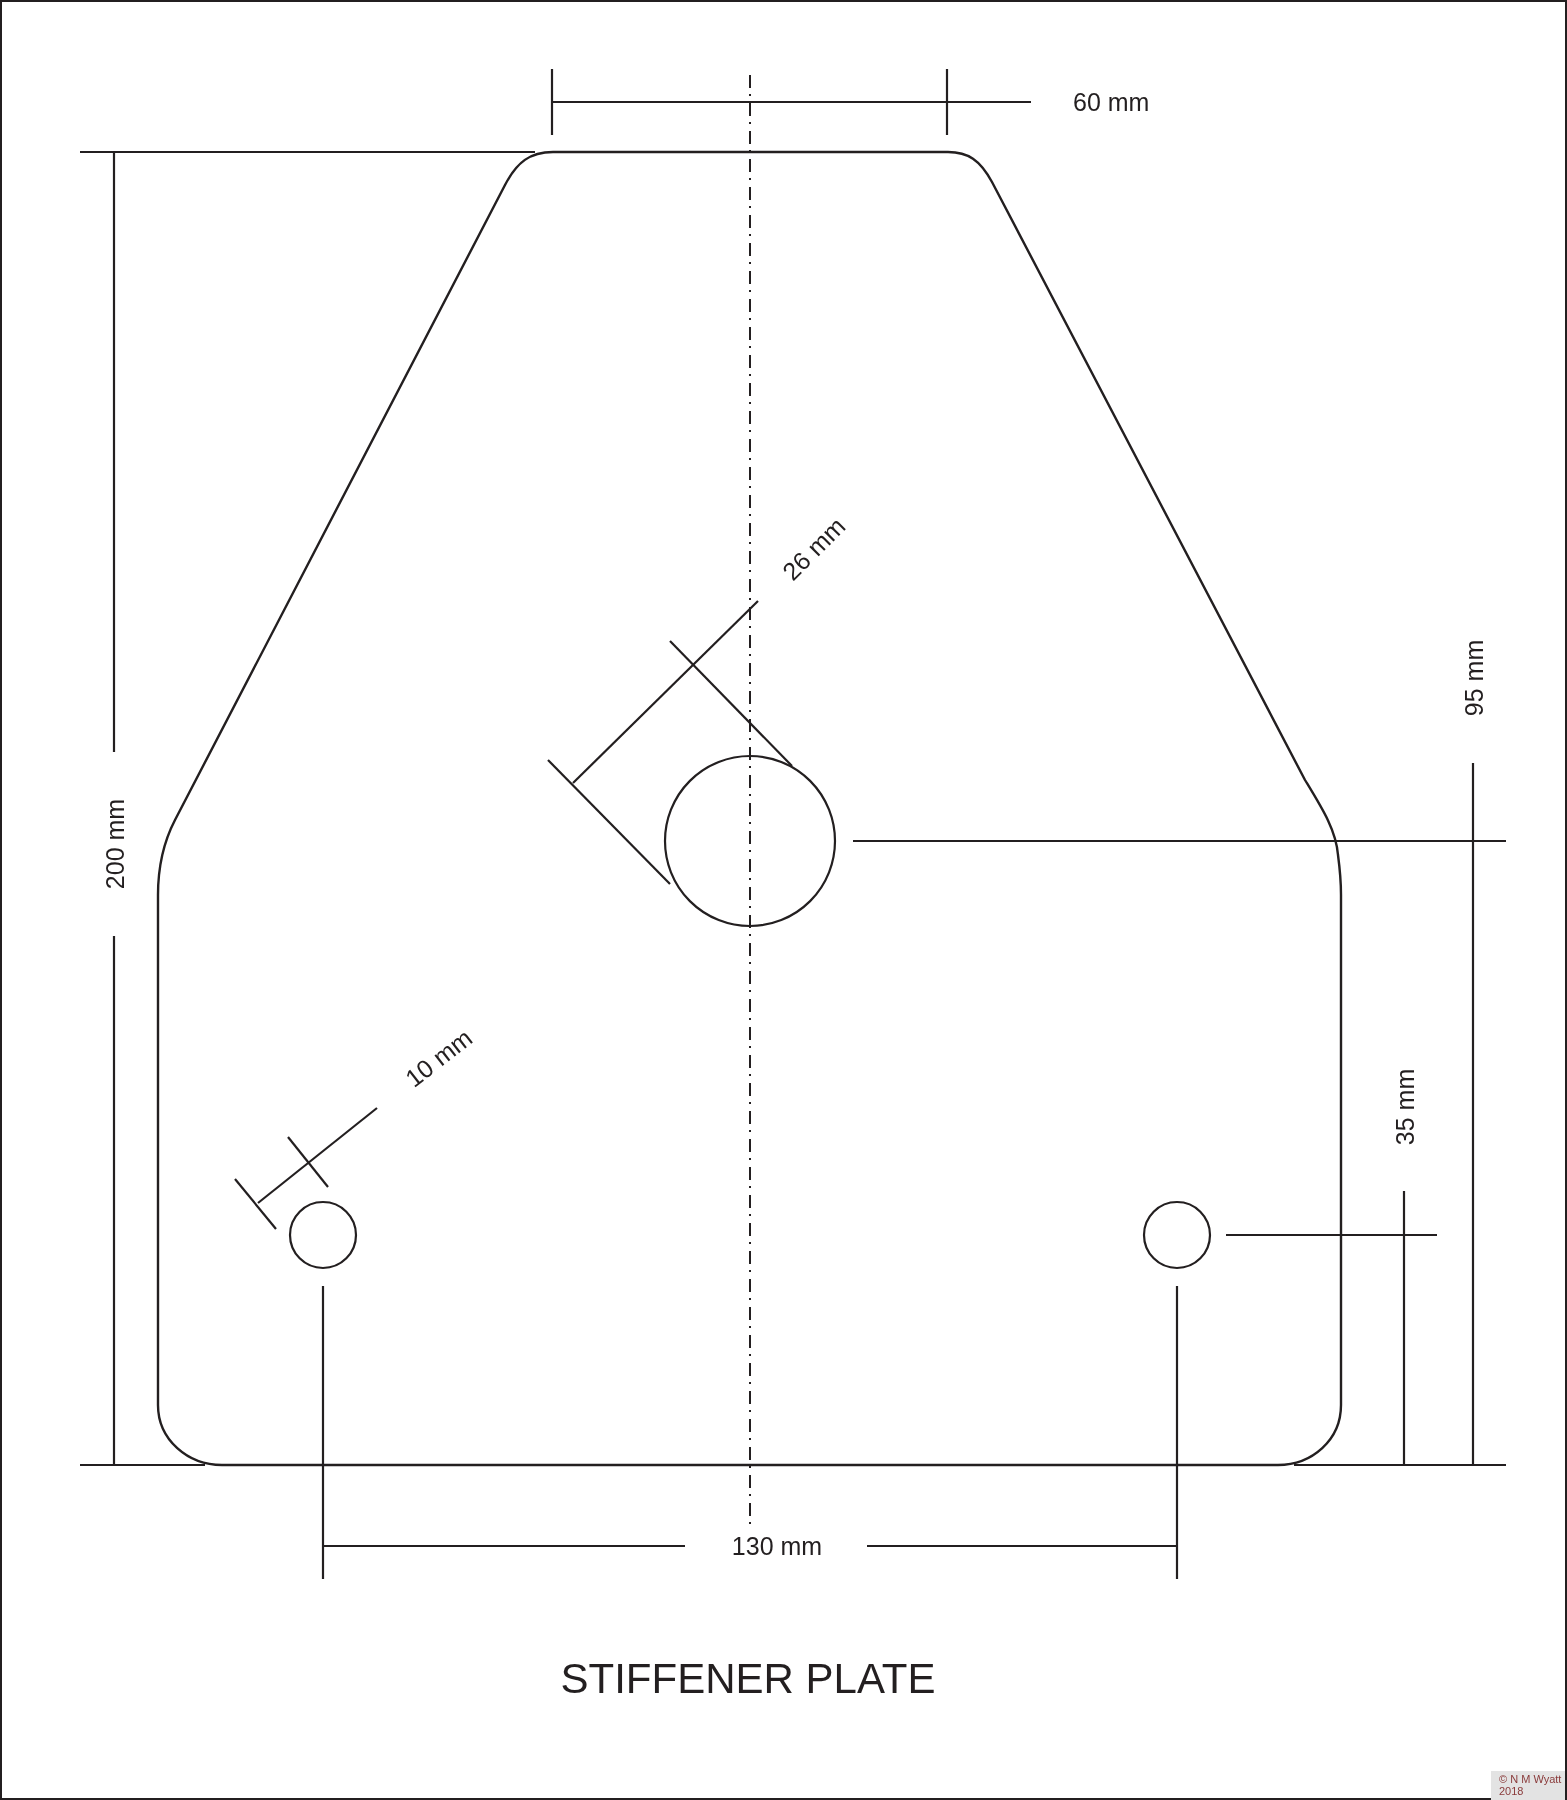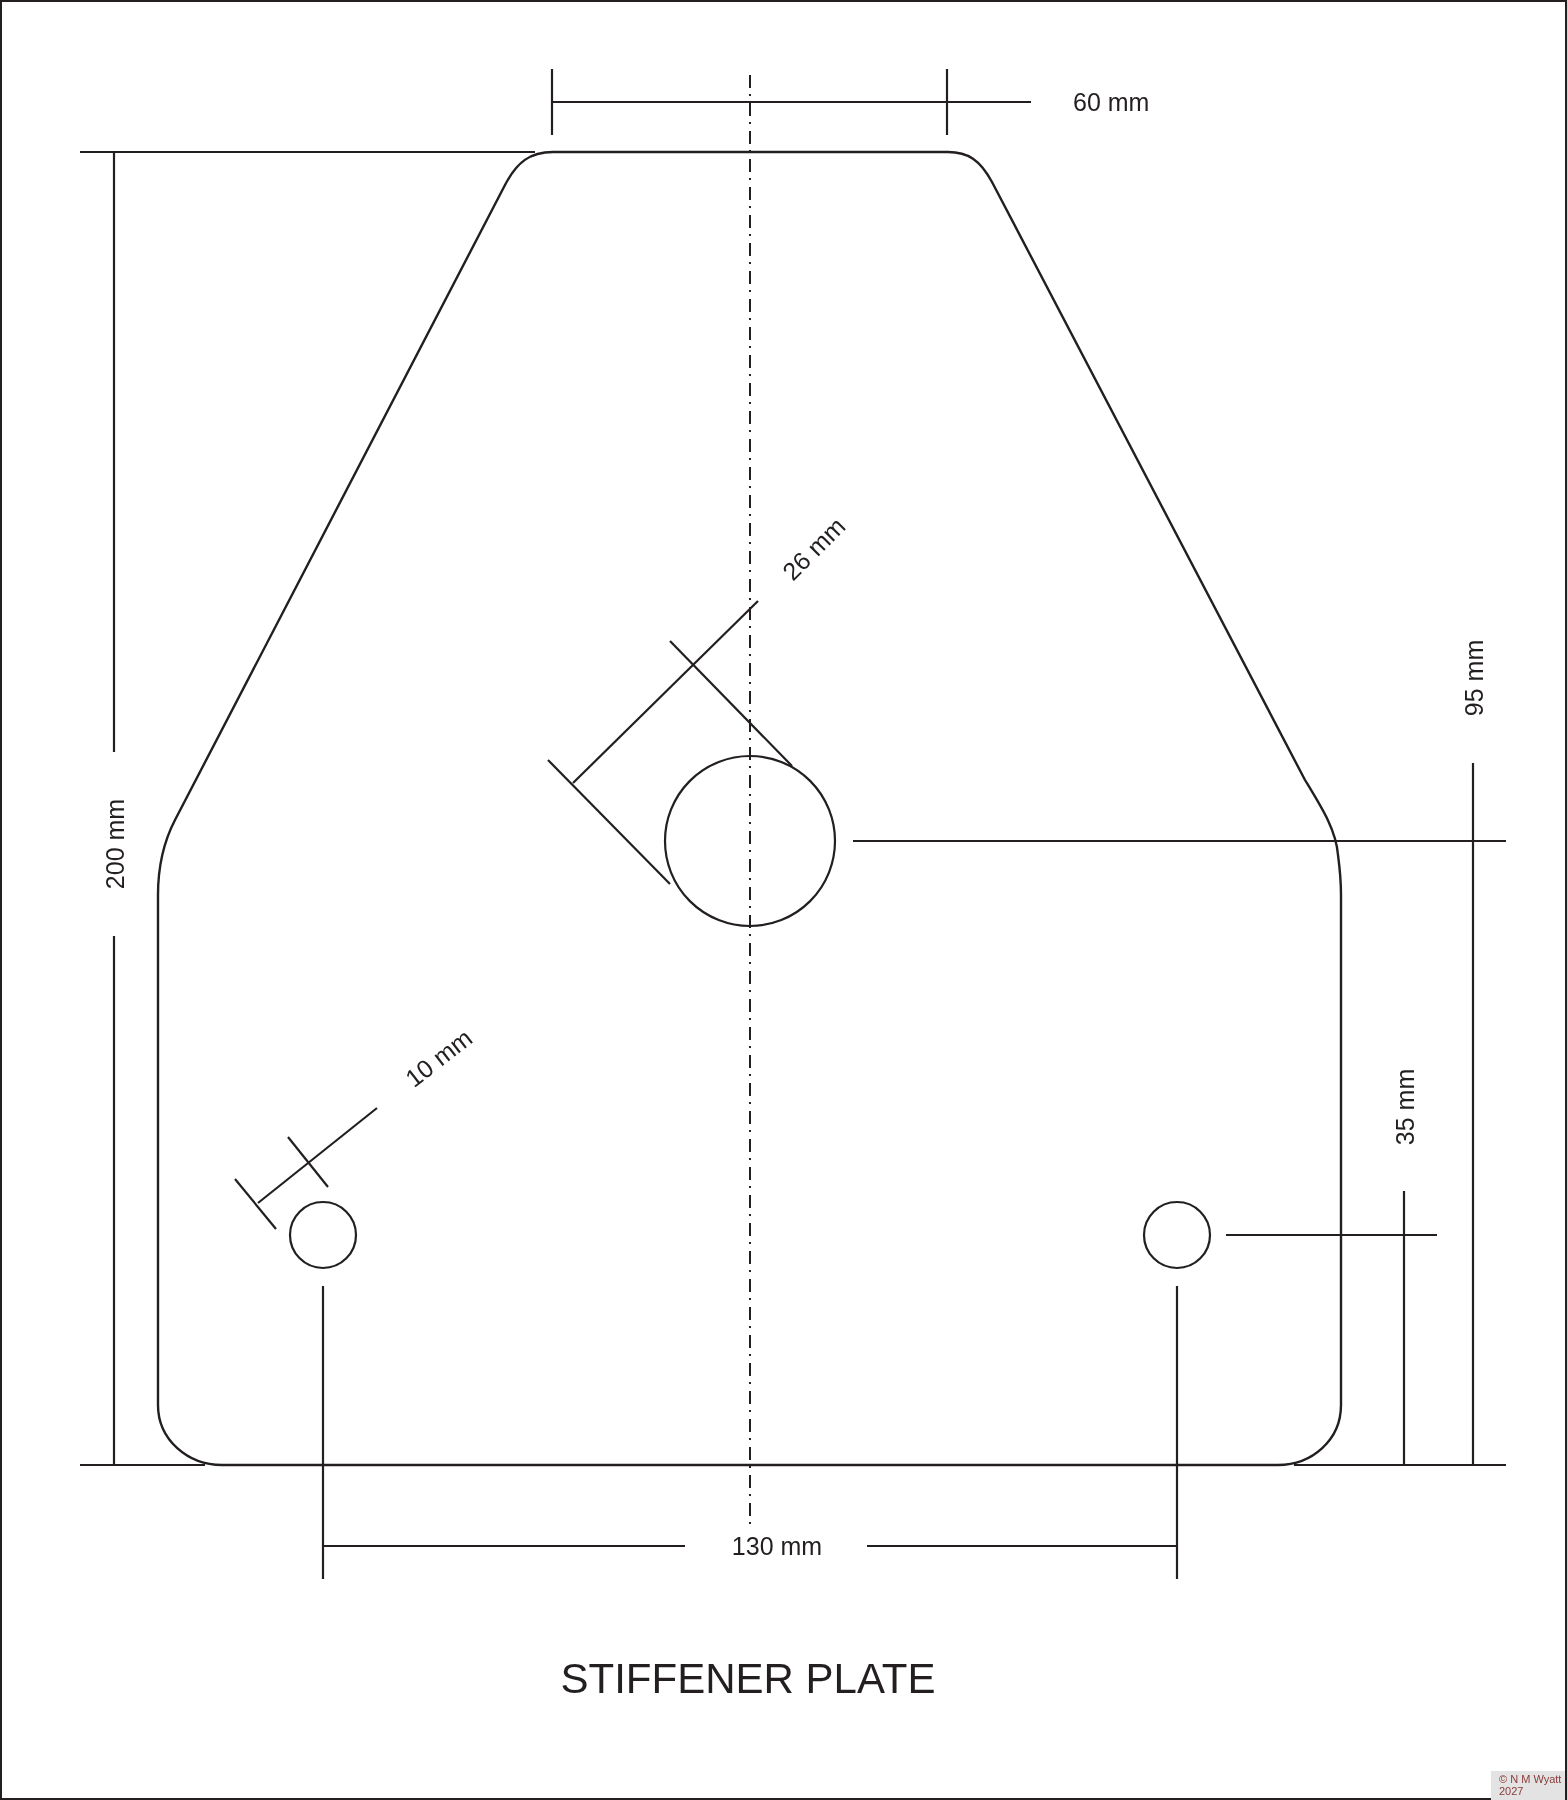--- a/index.html
+++ b/index.html
@@ -98,14 +98,14 @@
     <line class="ln" x1="323" y1="1546" x2="685" y2="1546"></line>
     <line class="ln" x1="867" y1="1546" x2="1177" y2="1546"></line>
     <text class="dimtxt" x="777" y="1555" text-anchor="middle">130 mm</text>
   </g>
 
   <text class="title" x="748" y="1693" text-anchor="middle">STIFFENER PLATE</text>
 </svg>
 
 <div id="copyright">
   <div>© N M Wyatt</div>
-  <div>2027</div>
+  <div>2018</div>
 </div>
 
 </body></html>

